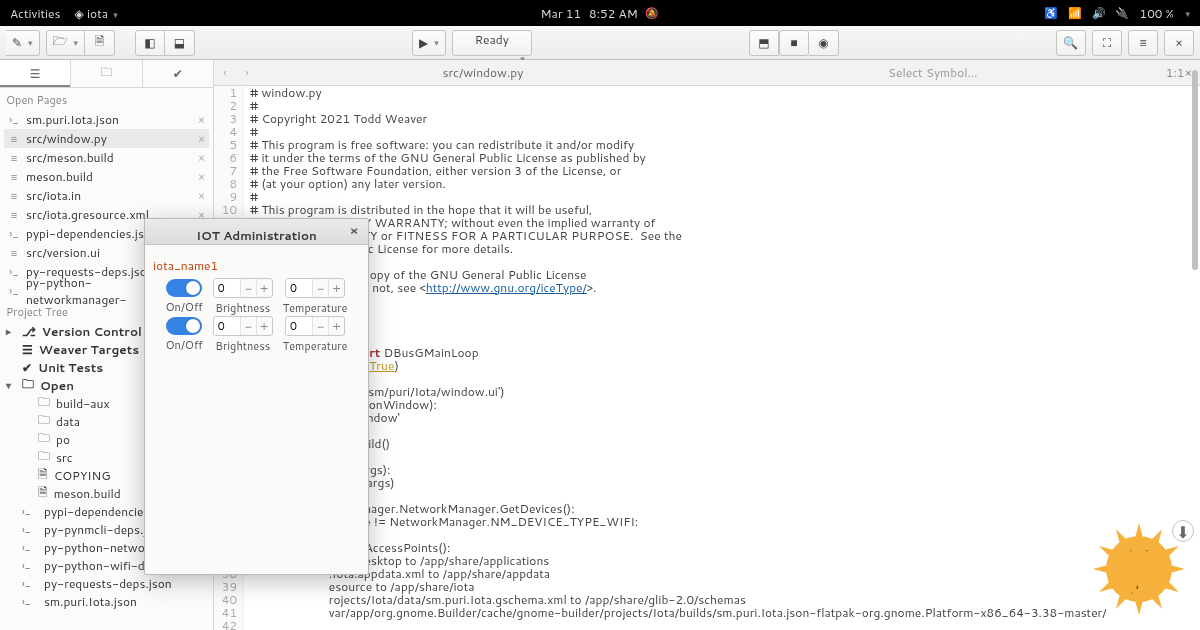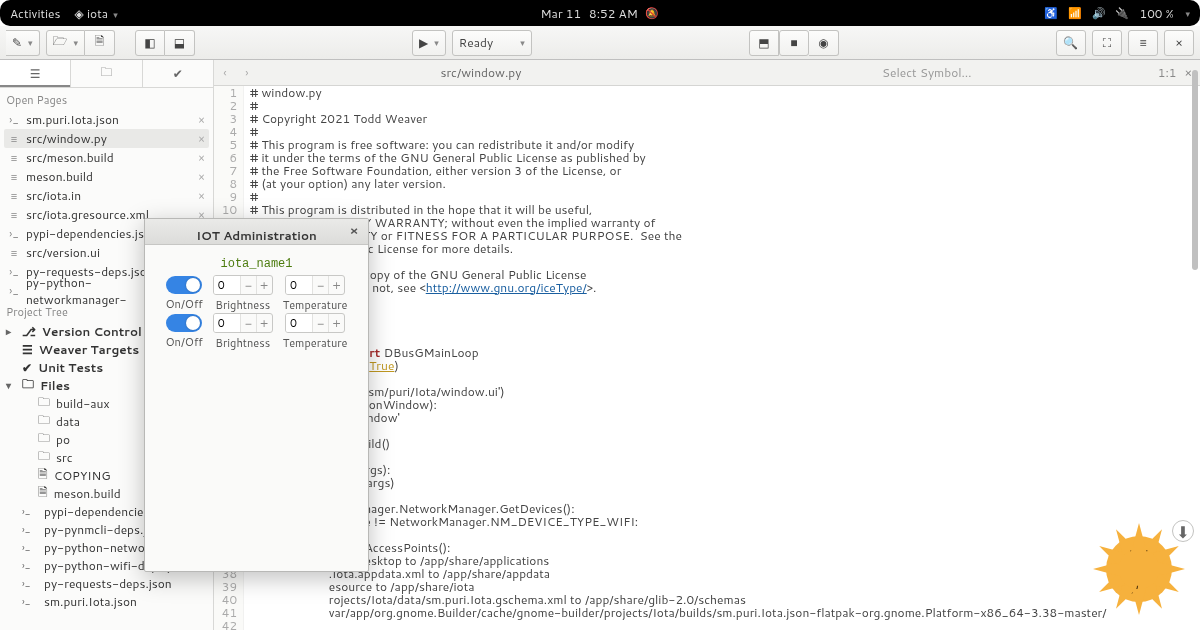--- a/index.html
+++ b/index.html
@@ -1,32 +1,32 @@
 <!DOCTYPE html>
 <html><head>
 <meta charset="utf-8">
 <style>
 * { margin: 0; padding: 0; box-sizing: border-box; font-family: "Cantarell", -apple-system, sans-serif; }
 body { width: 1200px; height: 630px; overflow: hidden; background: #fff; position: relative; }
 
 
-.topbar { height: 26px; background: #000; color: #ddd; display: flex; align-items: center; font-size: 12px; padding: 0 10px; border-radius: 10px; }
+.topbar { height: 26px; background: #000; color: #ddd; display: flex; align-items: center; font-size: 12px; padding: 0 10px; }
 .topbar .left { display: flex; gap: 14px; }
 .topbar .center { position: absolute; left: 50%; transform: translateX(-50%); display: flex; gap: 8px; align-items: center; }
 .topbar .right { margin-left: auto; display: flex; gap: 10px; align-items: center; }
 .topbar .iconsm { font-size: 11px; }
 
 
 .toolbar { height: 34px; background: linear-gradient(#f7f7f6,#ececea); border-bottom: 1px solid #bfbfbf; display: flex; align-items: center; padding: 0 6px; gap: 6px; }
 .tbtn { height: 26px; min-width: 30px; border: 1px solid #c3c3c1; border-radius: 3px; background: linear-gradient(#fcfcfb,#f1f1ef); display: inline-flex; align-items: center; justify-content: center; font-size: 12px; color: #444; padding: 0 6px; gap: 4px; }
 .tgroup { display: flex; }
 .tgroup .tbtn:first-child { border-radius: 3px 0 0 3px; }
 .tgroup .tbtn:last-child { border-radius: 0 3px 3px 0; border-left: none; }
 .toolbar .spacer { flex: 1; }
-.runbtn { min-width: 80px; justify-content: flex-start; }
+.runbtn { min-width: 80px; justify-content: flex-start; flex-direction: column; }
 .chev { color:#888; font-size:9px; margin-left:2px; }
 
 
 .mainrow { display: flex; height: 570px; }
 .sidebar { width: 214px; background: #fbfbfa; border-right: 1px solid #d8d8d6; display: flex; flex-direction: column; font-size: 12px; }
 .viewsw { height: 28px; display: flex; border-bottom: 1px solid #d8d8d6; }
 .viewsw .v { flex:1; display:flex; align-items:center; justify-content:center; border-right:1px solid #d8d8d6; color:#666; }
 .viewsw .v.active { background:#fff; box-shadow: inset 0 -2px 0 #888; }
 .viewsw .v:last-child { border-right:none; }
 .sechdr { color:#888; font-size:11px; padding: 4px 6px 2px; }
@@ -40,37 +40,37 @@
 .ptree .node .exp { width:10px; color:#666; font-size:10px; }
 .ptree .node.bold { font-weight:600; }
 .ptree .node.d1 { padding-left: 22px; }
 
 
 .editor { flex:1; display:flex; flex-direction:column; min-width:0; }
 .tabbar { height:26px; background:#f2f2f0; border-bottom:1px solid #d5d5d3; display:flex; align-items:center; font-size:12px; color:#666; }
 .tabbar .nav { width:22px; text-align:center; color:#aaa; }
 .tabbar .tab { flex:1; text-align:center; }
 .tabbar .sym { flex:1; text-align:center; color:#999; }
-.tabbar .end { display:flex; gap:8px; padding:0 8px; color:#888; }
+.tabbar .end { display:flex; gap:0; padding:0 8px; color:#888; }
 .code { flex:1; position:relative; overflow:hidden; background:#fff; font-family: "Monospace", monospace; font-size:12px; line-height:13px; }
 .code .line { display:flex; white-space: pre; }
 .code .gut { width:30px; text-align:right; padding-right:6px; color:#aaa; background:#fafaf8; border-right:1px solid #bababa22; user-select:none; }
 .code .txt { padding-left:6px; color:#444; }
 .c-cm { color:#7a7a7a; }
 .c-kw { color:#a52a2a; font-weight:600; }
 .c-st { color:#7a4b9a; }
 .c-sp { color:#c09820;text-decoration:underline; }
 .c-lk { color:#1a5fa0; text-decoration:underline; }
 
 
 .dlg { position:absolute; left:144px; top:218px; width:225px; border:1px solid #b8b8b6; background:#fafaf9; box-shadow: 0 6px 24px rgba(0,0,0,.25); border-radius:2px; font-size:12px; }
 .dlg .titlebar { height:26px; display:flex; align-items:flex-end; justify-content:center; background:linear-gradient(#eaeae8,#dcdcda); border-bottom:1px solid #c6c6c4; position:relative; font-weight:600; color:#333; }
 .dlg .titlebar .close { position:absolute; right:6px; top:4px; width:16px; height:16px; font-size:12px; color:#555; text-align:center; line-height:16px; cursor:pointer; }
 .dlg .body { padding: 6px 8px 220px; }
-.iotname { text-align:center; color:#4d7c0f; margin:6px 0 4px;font-family:Liberation Mono, monospace; }
+.iotname { color:#c2410c; margin:6px 0 4px; }
 .iotrow { display:flex; gap:10px; align-items:center; justify-content:center; }
 .iotcol { display:flex; flex-direction:column; align-items:center; gap:2px; font-size:11px; color:#555; }
 .switch { width:36px; height:18px; border-radius:9px; background:#3584e4; position:relative; }
 .switch::after { content:""; position:absolute; right:2px; top:2px; width:14px; height:14px; background:#fff; border-radius:50%; box-shadow:0 0 2px rgba(0,0,0,.3); }
 .stepper { display:flex; border:1px solid #c8c8c6; border-radius:3px; height:20px; overflow:hidden; }
 .stepper input { width:26px; border:none; text-align:left; padding:0 4px; font-size:11px; outline:none; background:#fff; }
 .stepper .sbtn { width:16px; display:flex; align-items:center; justify-content:center; color:#888; border-left:1px solid #e2e2e0; font-size:12px; }
 
 
 .sun { position:absolute; right:16px; bottom:16px; width:90px; height:90px; }
@@ -210,21 +210,21 @@
           <span>Weaver Targets</span>
         </div>
         <div class="node bold">
           <span class="exp"> </span>
           <span class="ico">✔</span>
           <span>Unit Tests</span>
         </div>
         <div class="node bold">
           <span class="exp">▾</span>
           <span class="ico">🗀</span>
-          <span>Files</span>
+          <span>Open</span>
         </div>
         <div class="node d1">
           <span class="exp"> </span>
           <span class="ico">🗀</span>
           <span>build-aux</span>
         </div>
         <div class="node d1">
           <span class="exp"> </span>
           <span class="ico">🗀</span>
           <span>data</span>

